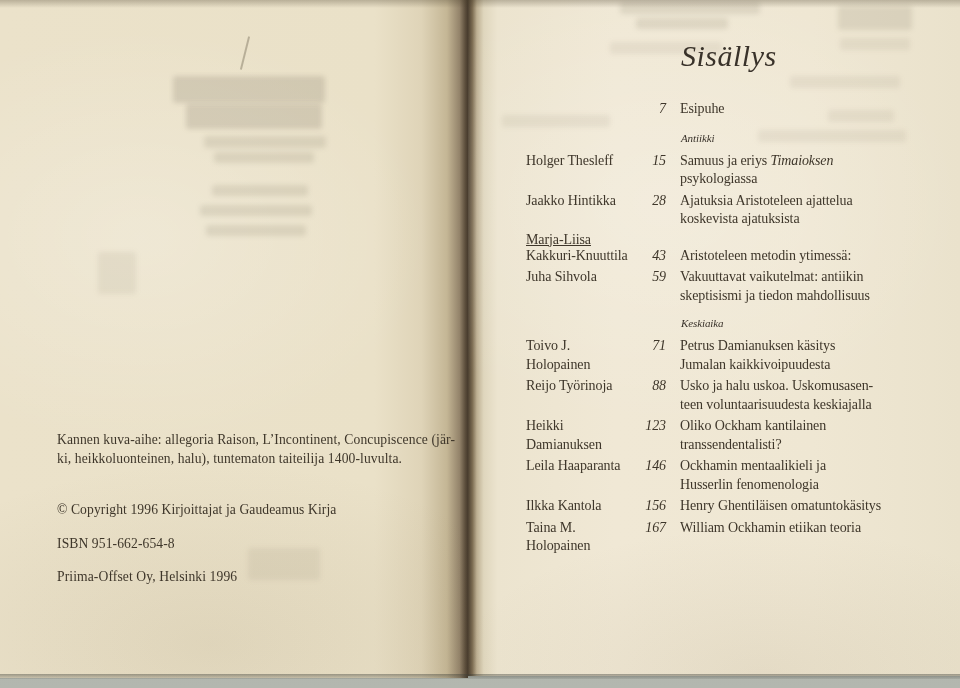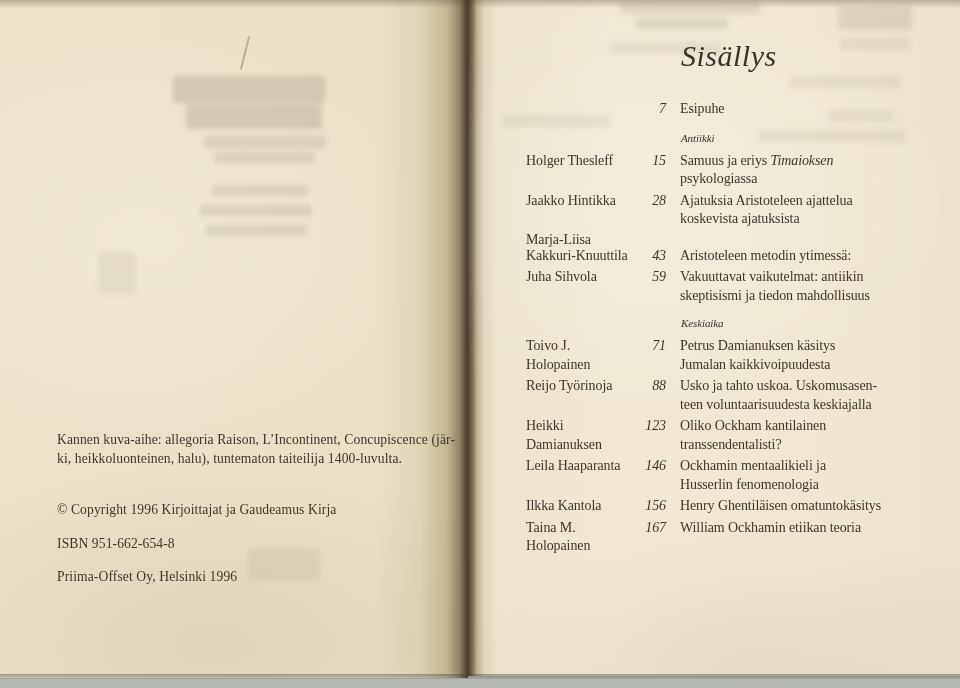--- a/index.html
+++ b/index.html
@@ -50,21 +50,21 @@
   .sisallys{font-style:italic;font-weight:normal;font-size:30px;line-height:36px;margin:0 0 26px 213px;letter-spacing:0.5px;color:#39322a;}
   .toc-row{display:grid;grid-template-columns:110px 30px 14px auto;padding-left:58px;padding-right:28px;}
   .c-name{grid-column:1;}
   .c-num{grid-column:2;text-align:right;font-style:italic;}
   .c-title{grid-column:4;}
   .preface-row{margin-bottom:9px;}
   .toc-heading{font-style:italic;font-size:11px;line-height:20px;margin:8px 0 4px 213px;color:#39322a;}
   .entry{margin-bottom:3px;}
   .entry.two-line-author .c-num,
   .entry.two-line-author .c-title{padding-top:15px;}
-  .entry.two-line-author .c-name div:first-child{line-height:15px;}
+  .entry.two-line-author .c-name div:first-child{line-height:15px;text-decoration:underline;}
 </style>
 </head>
 <body>
 
 <div class="photo">
 
   <div class="page page-left">
 
     <div class="ghost strong" style="left:173px;top:76px;width:152px;height:27px;"></div>
     <div class="ghost strong" style="left:186px;top:104px;width:136px;height:25px;"></div>
@@ -161,21 +161,21 @@
               <div>Petrus Damianuksen käsitys</div>
               <div>Jumalan kaikkivoipuudesta</div>
             </div>
           </div>
           <div class="toc-row entry">
             <div class="c-name">
               <div>Reijo Työrinoja</div>
             </div>
             <div class="c-num">88</div>
             <div class="c-title">
-              <div>Usko ja tahto uskoa. Uskomusasen-</div>
+              <div>Usko ja halu uskoa. Uskomusasen-</div>
               <div>teen voluntaarisuudesta keskiajalla</div>
             </div>
           </div>
           <div class="toc-row entry">
             <div class="c-name">
               <div>Heikki Damianuksen</div>
             </div>
             <div class="c-num">123</div>
             <div class="c-title">
               <div>Oliko Ockham kantilainen</div>

